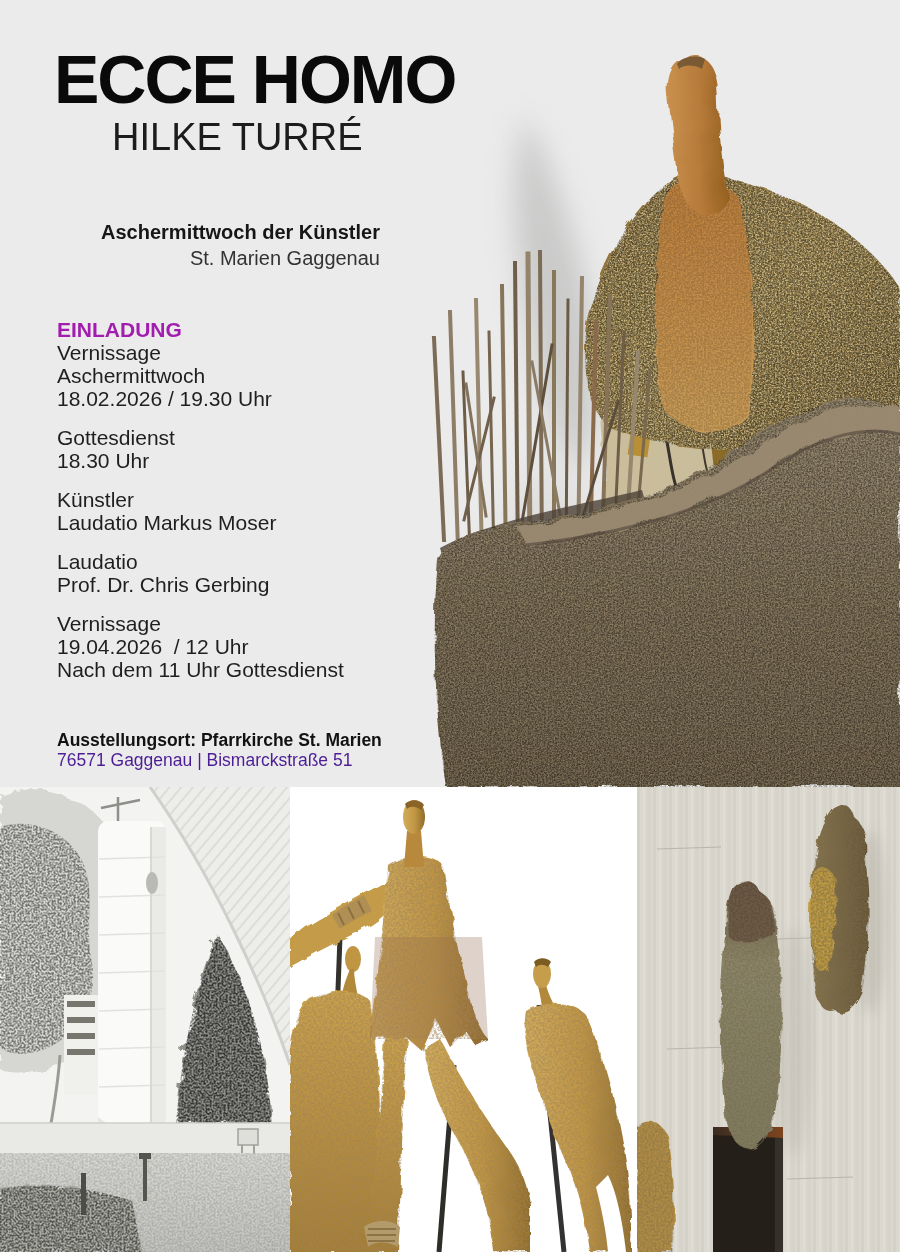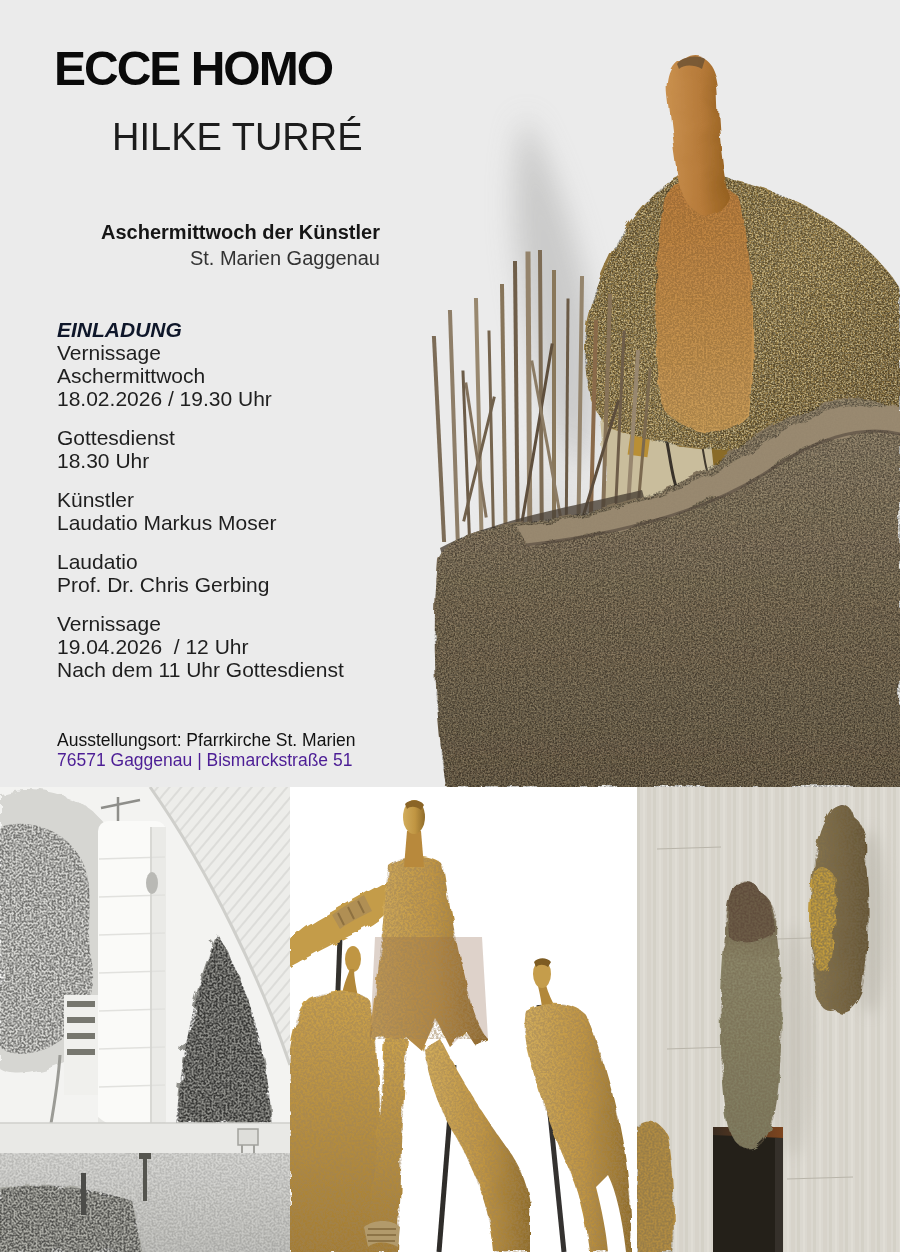--- a/index.html
+++ b/index.html
@@ -2,38 +2,38 @@
 <html lang="de"><head>
 <meta charset="utf-8">
 <style>
   html,body{margin:0;padding:0;background:#ffffff;}
   .poster{
     position:relative;width:900px;height:1252px;background:#ebebeb;
     overflow:hidden;font-family:"Liberation Sans",sans-serif;color:#1a1a1a;
   }
   .title{
     position:absolute;left:54px;top:45px;margin:0;
-    font-size:48px;line-height:1;font-weight:bold;letter-spacing:-2px;color:#0a0a0a;
+    font-size:68px;line-height:1;font-weight:bold;letter-spacing:-2px;color:#0a0a0a;
   }
   .artist{
     position:absolute;left:112px;top:118px;margin:0;
     font-size:38px;line-height:1;font-weight:400;letter-spacing:0px;color:#1c1c1c;
   }
   .event{
     position:absolute;right:520px;top:219px;text-align:right;white-space:nowrap;
     font-size:20px;line-height:26px;
   }
   .event .l1{font-weight:bold;color:#161616;}
   .event .l2{color:#333333;}
   .details{position:absolute;left:57px;top:318px;font-size:21px;line-height:23px;color:#1f1f1f;}
   .details .block{margin:0 0 16px 0;}
-  .details .hline{font-weight:bold;color:#0f172a;font-style:italic;}
+  .details .hline{font-weight:bold;color:#a21caf;}
   .details .dline{white-space:pre-wrap;}
   .location{position:absolute;left:57px;top:731px;font-size:17.5px;line-height:19.5px;}
-  .location .l1{font-weight:normal;color:#121212;}
+  .location .l1{font-weight:bold;color:#121212;}
   .location .l2{color:#4c1d95;}
   .ph{position:absolute;display:block;}
   .ph-top{left:430px;top:0;}
   .ph-church{left:0;top:787px;}
   .ph-figures{left:290px;top:787px;}
   .ph-wall{left:637px;top:787px;}
 </style>
 </head>
 <body>
 

